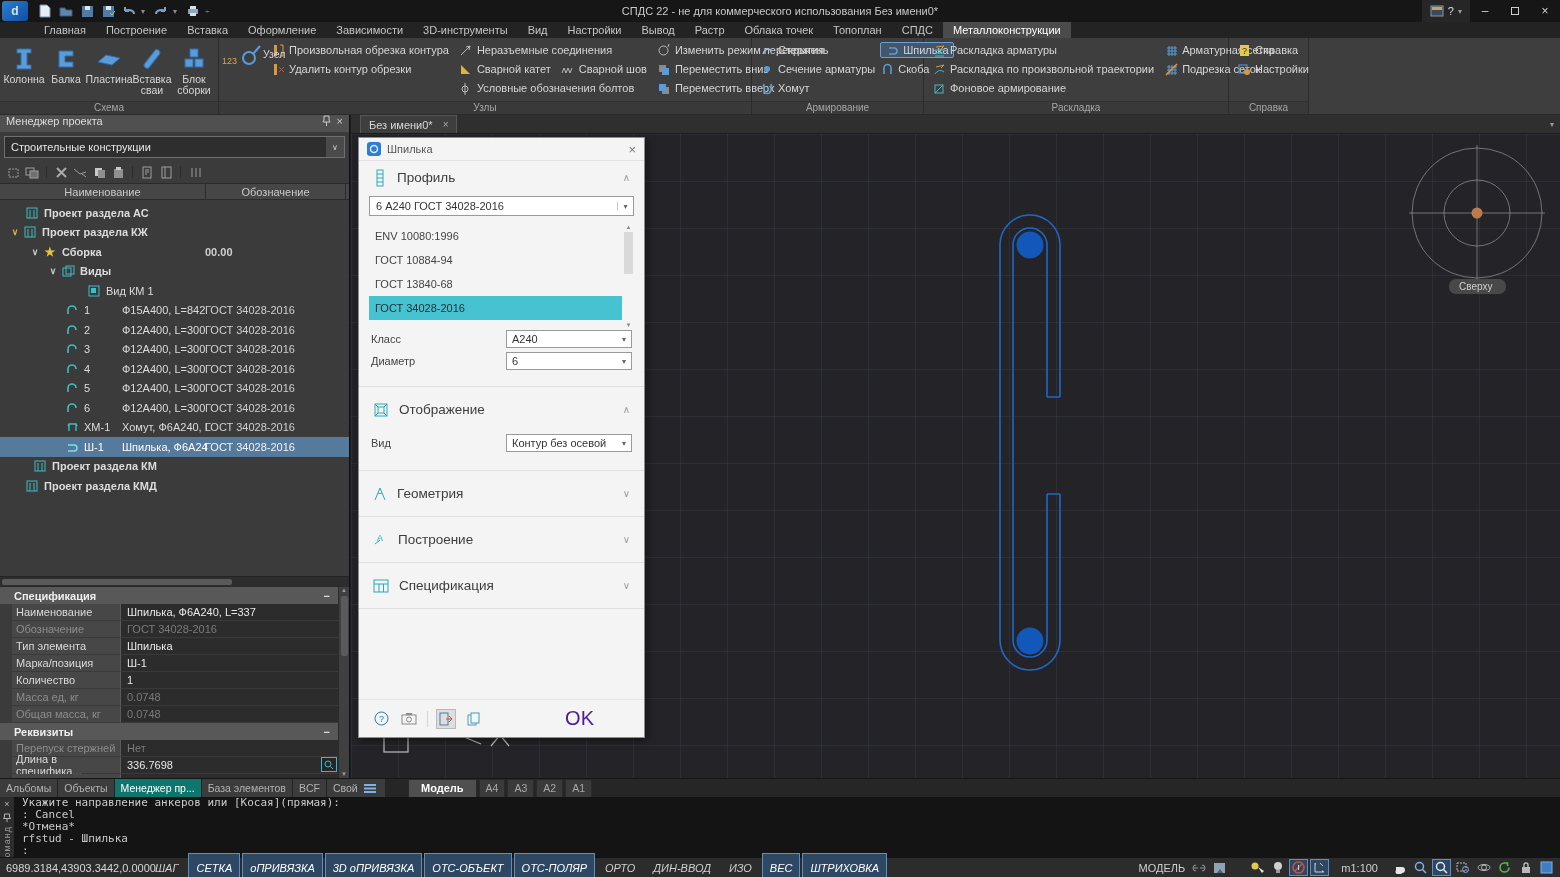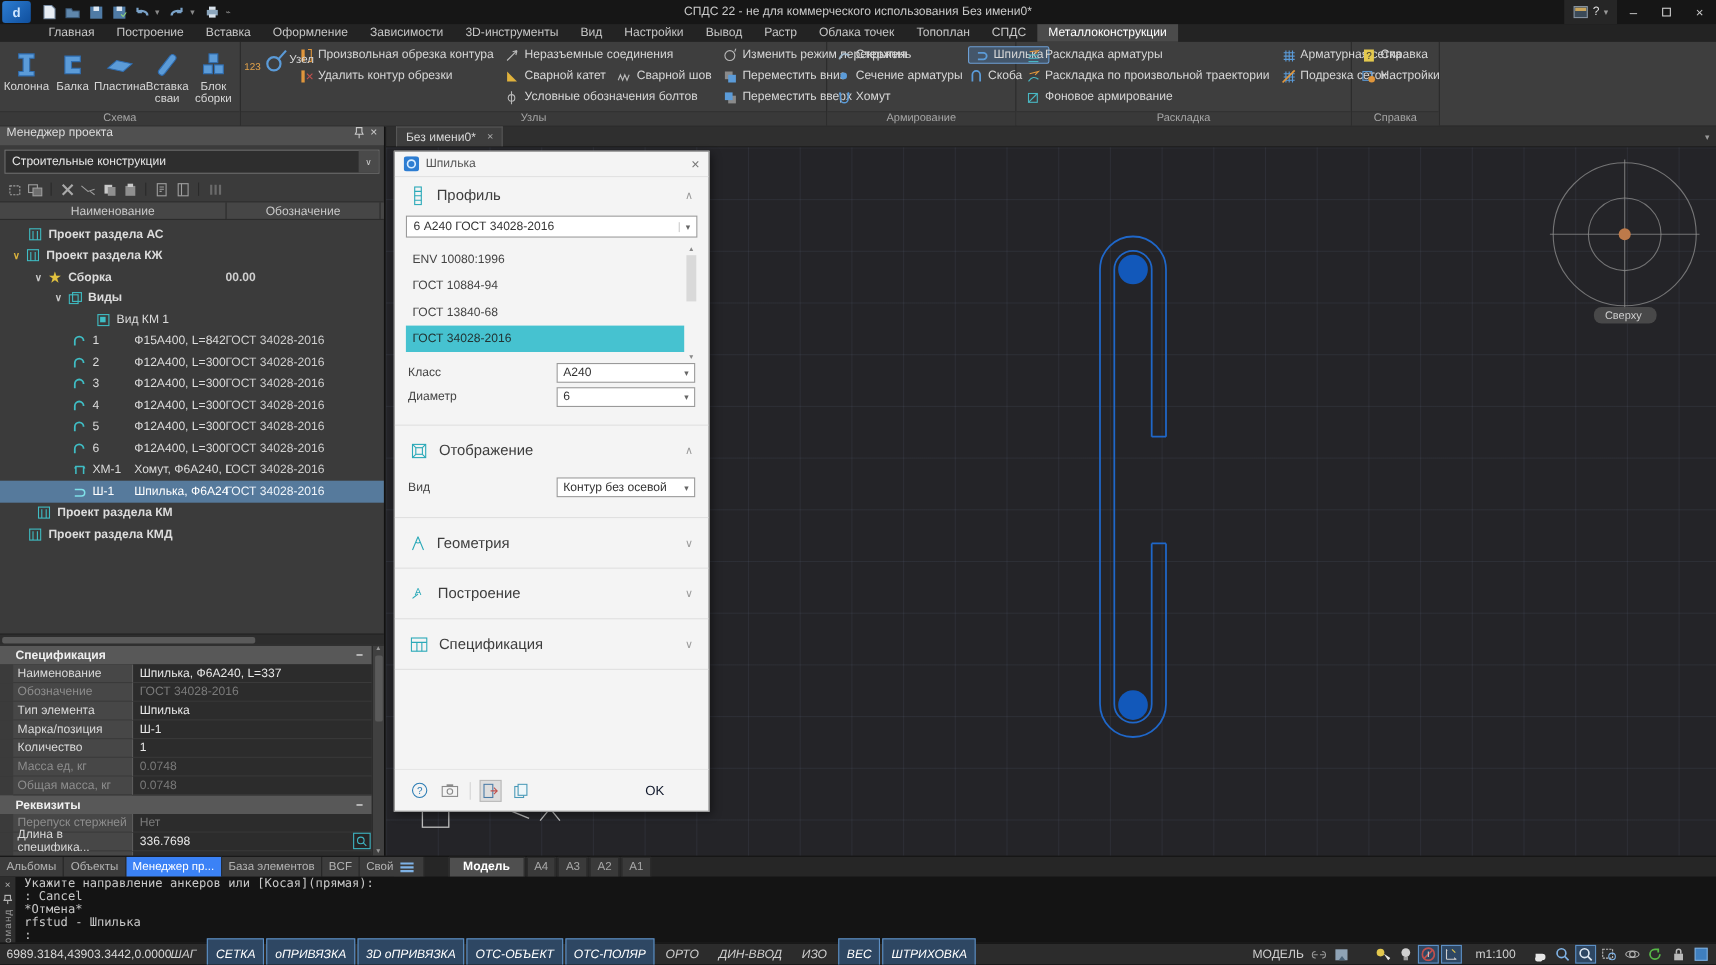--- a/index.html
+++ b/index.html
@@ -71,21 +71,21 @@
   .srow.dis .slabel{color:#8d8d8d;}
   .srow.dis .sval{color:#7a7a7a;}
   .findbtn{position:absolute;right:1px;top:0px;width:16px;height:15px;background:#262626;border:1px solid #3fb6c4;display:flex;align-items:center;justify-content:center;}
   .sscroll{position:absolute;right:0;top:0;bottom:0;width:11px;background:#404040;border-left:1px solid #2b2b2b;display:flex;flex-direction:column;align-items:center;font-size:6px;color:#9a9a9a;}
   .sscroll .th{width:7px;height:60px;background:#5a5a5a;margin-top:3px;border-radius:2px;}
   .sscroll .dn{margin-top:auto;margin-bottom:1px;}
   
   .tabsrow{position:absolute;left:0;top:778px;right:0;height:19px;background:#262626;display:flex;border-top:1px solid #161616;}
   .btabs{width:350px;display:flex;}
   .btab{padding:0 6px;line-height:18px;background:#3c3c3c;border-right:1px solid #232323;color:#b3b3b3;font-size:10.5px;white-space:nowrap;}
-  .btab.active{background:#3b82f6;color:#fff;}
+  .btab.active{background:#0f766e;color:#fff;}
   .sheettabs{display:flex;align-items:center;margin-left:8px;gap:2px;}
   .layic{width:24px;height:17px;background:#3c3c3c;display:flex;align-items:center;justify-content:center;}
   .stab{padding:0 12px;line-height:17px;background:#3a3a3a;color:#cfcfcf;border:1px solid #2a2a2a;}
   .stab.active{background:#4f4f4f;color:#fff;font-weight:bold;margin-left:24px;}
   .stab.small{padding:0 6px;font-size:10.5px;color:#a8a8a8;}
   
   .cv{position:absolute;left:351px;top:115px;right:0;height:663px;display:flex;flex-direction:column;}
   .doctabs{height:19px;background:#2f2f2f;border-bottom:1px solid #1a1a1a;display:flex;align-items:center;}
   .dtab{margin-left:9px;height:18px;display:flex;align-items:center;gap:10px;background:#3e3e3e;padding:0 8px;color:#d8d8d8;border:1px solid #565656;border-bottom:none;}
   .dtab .x{color:#aaa;font-size:10px;}
@@ -113,21 +113,21 @@
   .dscroll .dn{margin-top:auto;}
   .dfield{height:22px;display:flex;align-items:center;padding:0 12px;}
   .dfield .fl{color:#444;}
   .dfield .fc{margin-left:auto;width:126px;height:18px;border:1px solid #9a9a9a;background:#fff;display:flex;align-items:center;padding-left:5px;color:#333;}
   .dfield .fc .arr{margin-left:auto;width:14px;color:#666;font-size:8px;text-align:center;}
   .ddiv{height:1px;background:#e0e0e0;margin:6px 0;}
   .dfoot{margin-top:auto;height:38px;display:flex;align-items:center;padding:0 12px;gap:8px;border-top:1px solid #e6e6e6;}
   .fic{width:20px;height:20px;display:flex;align-items:center;justify-content:center;}
   .fic.pressed{background:#dedede;border:1px solid #b9b9b9;}
   .fsep{width:1px;height:16px;background:#d5d5d5;}
-  .okbtn{margin-left:auto;margin-right:28px;color:#0f172a;font-size:12px;}
+  .okbtn{margin-left:auto;margin-right:38px;color:#4c1d95;font-size:20px;}
   
   .cmd{position:absolute;left:0;top:797px;right:0;height:60px;background:#141414;display:flex;}
   .cmdstrip{width:14px;background:#2d2d2d;display:flex;flex-direction:column;align-items:center;padding-top:2px;gap:4px;color:#b5b5b5;font-size:9px;}
   .cmdtab{writing-mode:vertical-rl;transform:rotate(180deg);color:#999;font-size:9px;letter-spacing:1px;}
   .cmdlines{flex:1;padding:0 8px;font-family:"DejaVu Sans Mono",monospace;font-size:11px;line-height:12px;color:#c9c9c9;overflow:hidden;}
   .cmdlines div{white-space:pre;}
   
   .status{position:absolute;left:0;top:857px;right:0;height:20px;background:#2c2c2c;border-top:1px solid #141414;display:flex;align-items:center;}
   .coords{width:146px;padding-left:6px;color:#d8d8d8;}
   .sbtn{height:30px;display:flex;align-items:center;padding:0 7px;margin:0 1px;color:#cfcfcf;border:1px solid transparent;font-style:italic;}

